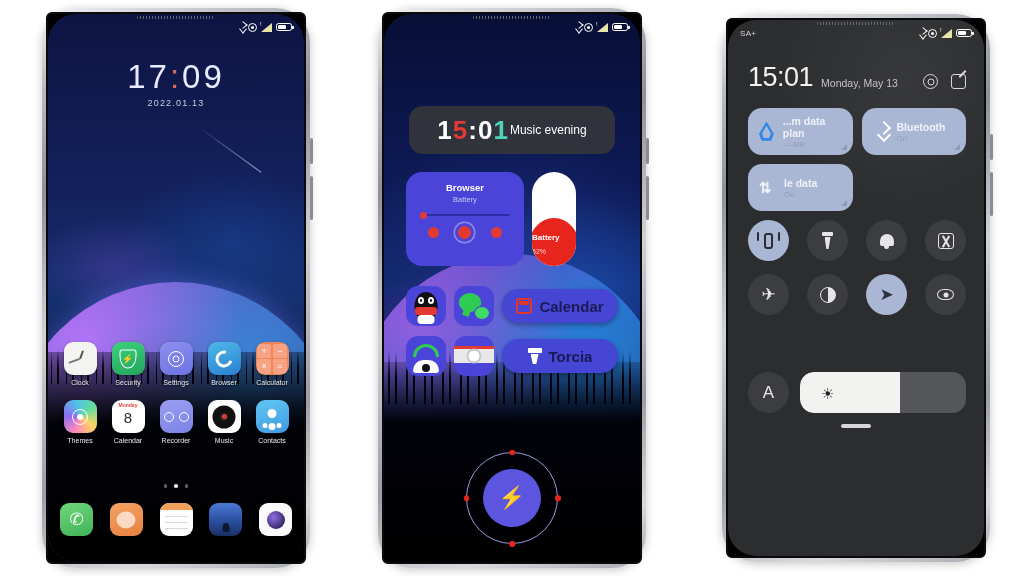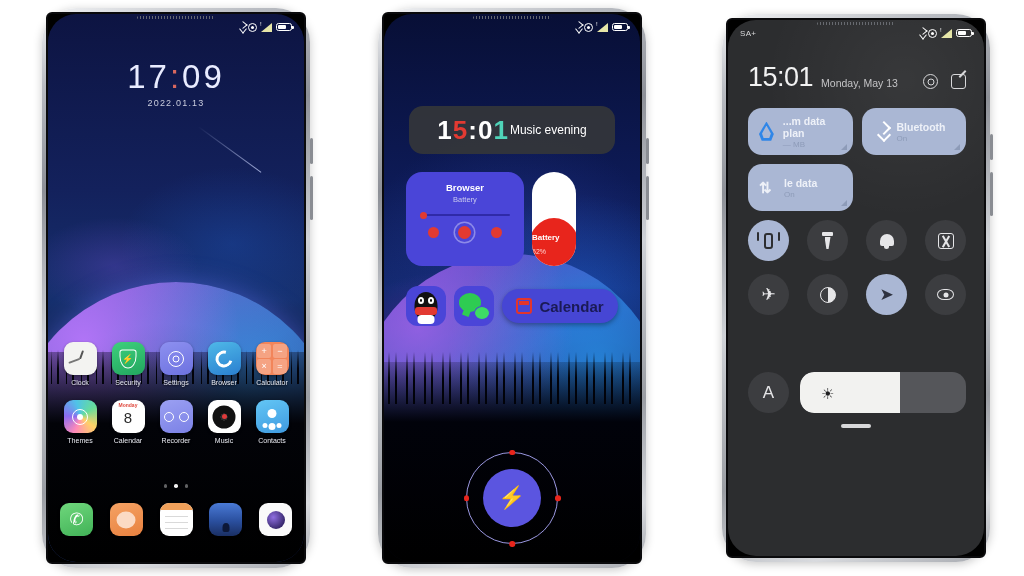--- a/index.html
+++ b/index.html
@@ -535,20 +535,34 @@
           <div class="sq wx">
               <span class="b1"></span>
               <span class="b2"></span>
             </div>
           <div class="pill">
             <span class="calicon"></span>
             <span>Calendar</span>
           </div>
         </div>
 
+        <div class="arow r2">
+          <div class="sq ph2">
+              <span class="arc"></span>
+              <span class="base"></span>
+            </div>
+          <div class="sq cam2">
+              <span class="band"></span>
+              <span class="lens"></span>
+            </div>
+          <div class="pill">
+            <span class="torchicon"></span>
+            <span>Torcia</span>
+          </div>
+        </div>
 
         <div class="circ-w">
           <span class="ring"></span>
           <span class="core"></span>
           <span class="bolt">⚡</span>
           <span class="cdot t"></span>
           <span class="cdot b"></span>
           <span class="cdot l"></span>
           <span class="cdot r"></span>
         </div>

